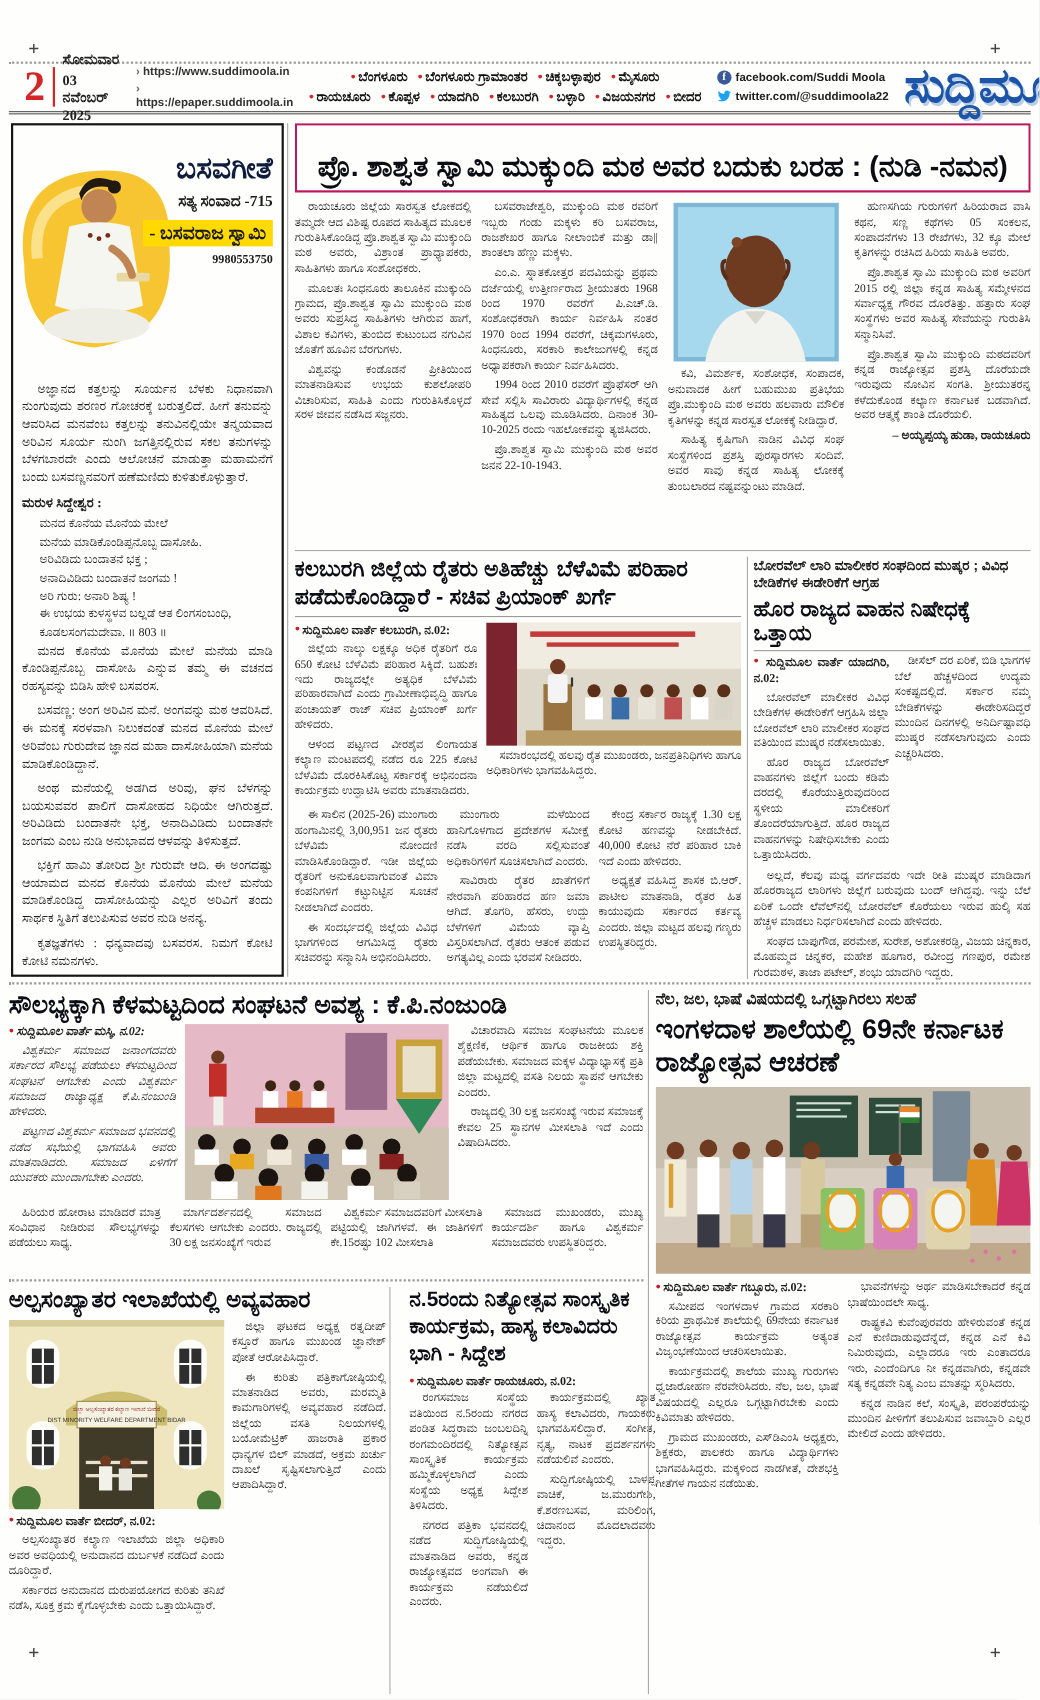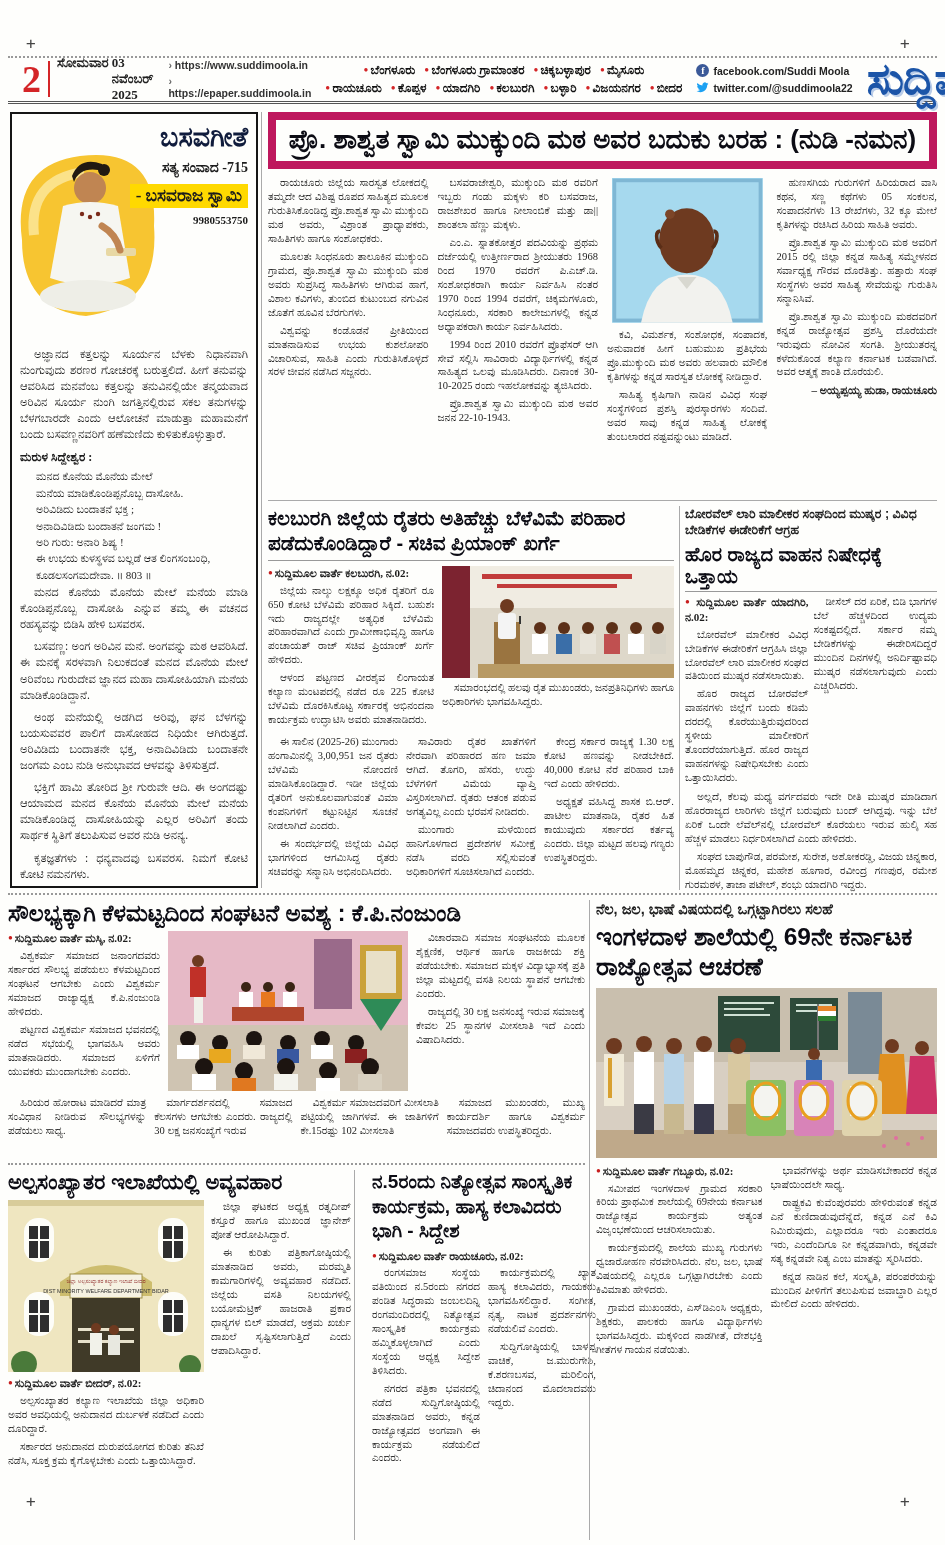--- a/index.html
+++ b/index.html
@@ -6,21 +6,21 @@
   .page{position:relative;width:945px;height:1545px;margin:0 auto;background:#fefefc;
         font-family:"Liberation Serif",serif;color:#1c1c1c;overflow:hidden;}
   .crop{position:absolute;font:16px "DejaVu Sans Mono",monospace;color:#444;}
   
   .hdr{position:absolute;left:8px;top:56px;width:929px;height:48px;
        border-top:2px dotted #999;border-bottom:3px double #555;
        display:flex;align-items:center;gap:14px;padding:2px 0 3px;box-sizing:border-box;}
   .h-page{display:flex;align-items:center;gap:7px;padding-left:14px;}
   .pgnum{font-size:38px;font-weight:bold;color:#d42527;line-height:.9;}
   .pgbar{width:3px;height:36px;background:#d42527;}
-  .pgdate{display:flex;flex-direction:row;gap:3px;font-weight:bold;font-size:13px;color:#222;}
+  .pgdate{display:flex;flex-direction:column;gap:3px;font-weight:bold;font-size:13px;color:#222;}
   .h-urls{display:flex;flex-direction:column;gap:4px;font-family:"Liberation Sans",sans-serif;
           font-size:10.5px;font-weight:bold;color:#333;}
   .urlrow::before{content:"› ";color:#666;}
   .h-cities{flex:1;display:flex;flex-direction:column;gap:4px;align-items:center;
             font-family:"Liberation Sans",sans-serif;font-size:12px;font-weight:bold;color:#111;}
   .cityrow{display:flex;gap:9px;white-space:nowrap;}
   .hcity::before{content:"● ";color:#d42527;font-size:8px;vertical-align:2px;}
   .h-social{display:flex;flex-direction:column;gap:4px;font-family:"Liberation Sans",sans-serif;
             font-size:10.5px;font-weight:bold;color:#222;}
   .socrow{display:flex;align-items:center;gap:4px;}
@@ -31,39 +31,39 @@
             letter-spacing:-1px;line-height:1;padding-right:4px;text-shadow:2px 2px 0 #b9cce8;}
   
   .vrule{position:absolute;width:1px;background:#aaa;}
   .hrule{position:absolute;height:1px;background:#aaa;}
   .hdot{position:absolute;border-top:2px dotted #999;height:0;}
   
   .rail{position:absolute;left:10px;top:112px;width:248px;height:776px;border:2px solid #151515;
         box-sizing:border-box;padding:4px 8px;overflow:hidden;}
   .bg-head{position:relative;height:228px;}
   .bg-art{position:absolute;left:-6px;top:12px;}
-  .bg-titles{position:absolute;right:0;top:4px;text-align:right;}
+  .bg-titles{position:absolute;right:0;top:20px;text-align:right;}
   .bg-title{font-family:"Liberation Sans",sans-serif;font-size:27px;font-weight:800;color:#101c3c;}
   .bg-sub{font-size:14px;font-weight:bold;margin-top:7px;}
   .bg-author{display:inline-block;background:#ffd900;font-size:17px;font-weight:bold;
              padding:2px 6px;margin-top:8px;}
   .bg-phone{font-size:11px;font-weight:bold;margin-top:6px;}
   .bg-body{font-size:11.5px;line-height:1.4;text-align:justify;}
   .bg-body p{margin:0 0 6px;text-indent:14px;}
   .vtitle{font-weight:bold;font-size:12px;margin:4px 0 4px;}
   .verse p{margin:0 0 1px 16px;text-indent:0;text-align:left;font-size:11px;}
   
   .txt{font-size:10.5px;line-height:1.33;text-align:justify;}
   .txt p{margin:0 0 4px;text-indent:12px;}
   .byline{font-size:11px;font-weight:bold;margin-bottom:3px;}
   .byline::before{content:"● ";color:#c81e1e;font-size:8px;vertical-align:2px;}
   h1,h2{font-family:"Liberation Sans",sans-serif;color:#0c0c14;margin:0;}
   
   .main-art{position:absolute;left:268px;top:112px;width:669px;height:386px;overflow:hidden;}
-  .mh-box{border:8px solid #be185d;padding:5px 8px 8px;text-align:center;}
+  .mh-box{border:2px solid #be185d;padding:23px 8px 8px;text-align:center;}
   .mh-box h1{font-size:26px;font-weight:800;line-height:1.08;}
   .m-cols{display:flex;gap:9px;margin-top:7px;height:330px;overflow:hidden;}
   .mcol{flex:1;min-width:0;}
   .portrait{display:block;width:94%;margin:2px auto 5px;}
   .sign{text-align:right;font-weight:bold;font-size:11px;}
   
   .art-k{position:absolute;left:268px;top:506px;width:406px;height:384px;overflow:hidden;}
   .art-k h2{font-size:20px;font-weight:800;line-height:1.25;border-bottom:1px solid #999;padding-bottom:4px;}
   .k-top{display:flex;gap:8px;margin-top:5px;}
   .k-c1{width:166px;flex:none;}
@@ -76,21 +76,21 @@
   .b-kick{font-family:"Liberation Sans",sans-serif;font-size:12.5px;font-weight:bold;line-height:1.3;}
   .art-b h2{font-size:19.5px;font-weight:800;line-height:1.15;margin:4px 0 3px;
             border-bottom:1px solid #999;padding-bottom:4px;}
   .b-cols{display:flex;gap:5px;margin-top:3px;}
   .b-cols>div{flex:1;min-width:0;}
   .b-full{margin-top:1px;}
   
   .art-n{position:absolute;left:8px;top:900px;width:577px;height:260px;overflow:hidden;}
   .art-n h2{font-size:23px;font-weight:800;line-height:1.15;margin-bottom:5px;}
   .n-row{display:flex;gap:8px;}
-  .n-c1{width:152px;flex:none;}
+  .n-c1{width:152px;flex:none;font-style:italic;}
   .n-c3{flex:1;min-width:0;}
   .n-bottom{display:flex;gap:8px;margin-top:5px;}
   .n-bottom>div{flex:1;min-width:0;}
   
   .art-bd{position:absolute;left:8px;top:1170px;width:343px;height:370px;overflow:hidden;}
   .art-bd h2{font-size:21px;font-weight:800;line-height:1.15;margin-bottom:6px;}
   .bd-row{display:flex;gap:7px;}
   .bd-left{width:196px;flex:none;}
   .bd-right{flex:1;min-width:0;}
   .bd-left .byline{margin-top:4px;}
@@ -293,22 +293,22 @@
             <p>ಸಮಾರಂಭದಲ್ಲಿ ಹಲವು ರೈತ ಮುಖಂಡರು, ಜನಪ್ರತಿನಿಧಿಗಳು ಹಾಗೂ ಅಧಿಕಾರಿಗಳು ಭಾಗವಹಿಸಿದ್ದರು.</p>
           </div>
       </div>
     </div>
     <div class="k-cols txt">
       <div>
           <p>ಈ ಸಾಲಿನ (2025-26) ಮುಂಗಾರು ಹಂಗಾಮಿನಲ್ಲಿ 3,00,951 ಜನ ರೈತರು ಬೆಳೆವಿಮೆ ನೋಂದಣಿ ಮಾಡಿಸಿಕೊಂಡಿದ್ದಾರೆ. ಇಡೀ ಜಿಲ್ಲೆಯ ರೈತರಿಗೆ ಅನುಕೂಲವಾಗುವಂತೆ ವಿಮಾ ಕಂಪನಿಗಳಿಗೆ ಕಟ್ಟುನಿಟ್ಟಿನ ಸೂಚನೆ ನೀಡಲಾಗಿದೆ ಎಂದರು.</p>
           <p>ಈ ಸಂದರ್ಭದಲ್ಲಿ ಜಿಲ್ಲೆಯ ವಿವಿಧ ಭಾಗಗಳಿಂದ ಆಗಮಿಸಿದ್ದ ರೈತರು ಸಚಿವರನ್ನು ಸನ್ಮಾನಿಸಿ ಅಭಿನಂದಿಸಿದರು.</p>
         </div>
       <div>
+          <p>ಮುಂಗಾರು ಮಳೆಯಿಂದ ಹಾನಿಗೊಳಗಾದ ಪ್ರದೇಶಗಳ ಸಮೀಕ್ಷೆ ನಡೆಸಿ ವರದಿ ಸಲ್ಲಿಸುವಂತೆ ಅಧಿಕಾರಿಗಳಿಗೆ ಸೂಚಿಸಲಾಗಿದೆ ಎಂದರು.</p>
           <p>ಸಾವಿರಾರು ರೈತರ ಖಾತೆಗಳಿಗೆ ನೇರವಾಗಿ ಪರಿಹಾರದ ಹಣ ಜಮಾ ಆಗಿದೆ. ತೊಗರಿ, ಹೆಸರು, ಉದ್ದು ಬೆಳೆಗಳಿಗೆ ವಿಮೆಯ ವ್ಯಾಪ್ತಿ ವಿಸ್ತರಿಸಲಾಗಿದೆ. ರೈತರು ಆತಂಕ ಪಡುವ ಅಗತ್ಯವಿಲ್ಲ ಎಂದು ಭರವಸೆ ನೀಡಿದರು.</p>
-          <p>ಮುಂಗಾರು ಮಳೆಯಿಂದ ಹಾನಿಗೊಳಗಾದ ಪ್ರದೇಶಗಳ ಸಮೀಕ್ಷೆ ನಡೆಸಿ ವರದಿ ಸಲ್ಲಿಸುವಂತೆ ಅಧಿಕಾರಿಗಳಿಗೆ ಸೂಚಿಸಲಾಗಿದೆ ಎಂದರು.</p>
         </div>
       <div>
           <p>ಕೇಂದ್ರ ಸರ್ಕಾರ ರಾಜ್ಯಕ್ಕೆ 1.30 ಲಕ್ಷ ಕೋಟಿ ಹಣವನ್ನು ನೀಡಬೇಕಿದೆ. 40,000 ಕೋಟಿ ನೆರೆ ಪರಿಹಾರ ಬಾಕಿ ಇದೆ ಎಂದು ಹೇಳಿದರು.</p>
           <p>ಅಧ್ಯಕ್ಷತೆ ವಹಿಸಿದ್ದ ಶಾಸಕ ಬಿ.ಆರ್. ಪಾಟೀಲ ಮಾತನಾಡಿ, ರೈತರ ಹಿತ ಕಾಯುವುದು ಸರ್ಕಾರದ ಕರ್ತವ್ಯ ಎಂದರು. ಜಿಲ್ಲಾ ಮಟ್ಟದ ಹಲವು ಗಣ್ಯರು ಉಪಸ್ಥಿತರಿದ್ದರು.</p>
         </div>
     </div>
   </section>
 
   <section class="art-b">
     <div class="b-kick">ಬೋರವೆಲ್ ಲಾರಿ ಮಾಲೀಕರ ಸಂಘದಿಂದ ಮುಷ್ಕರ ; ವಿವಿಧ ಬೇಡಿಕೆಗಳ ಈಡೇರಿಕೆಗೆ ಆಗ್ರಹ</div>

